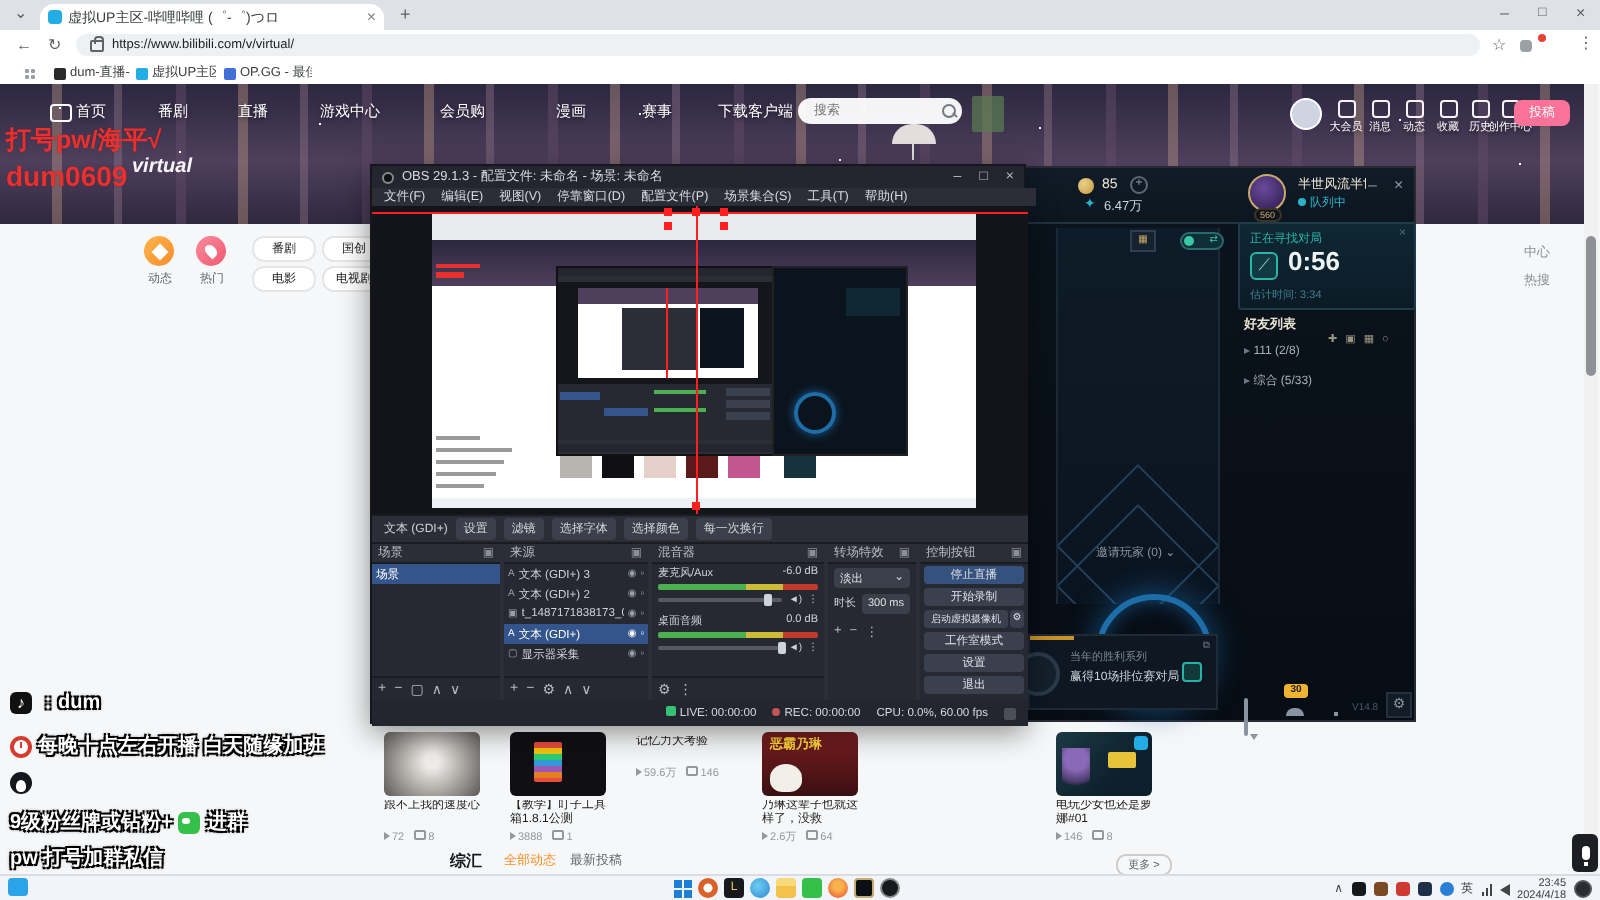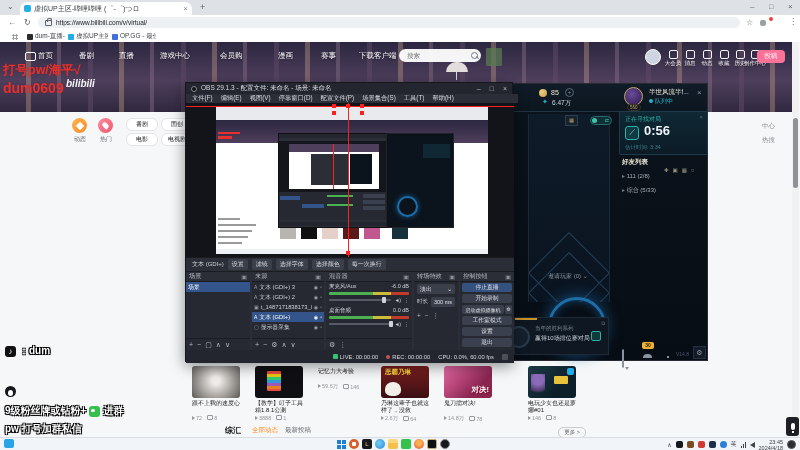--- a/index.html
+++ b/index.html
@@ -184,21 +184,21 @@
       </div>
   </div>
 
   <div class="page">
     <div class="banner">
 
       <div class="abs" style="left:486px;top:6px;width:16px;height:18px;background:#5a7a52;opacity:.75;border-radius:1px;"></div>
       <div class="abs" style="left:446px;top:20px;width:22px;height:10px;background:#f5f0ec;border-radius:11px 11px 0 0;opacity:.9;"></div>
       <div class="abs" style="left:456px;top:30px;width:1px;height:8px;background:#ddd;"></div>
 
-      <div class="abs" style="left:66px;top:36px;color:#fff;font-size:10px;font-weight:bold;font-style:italic;opacity:.95;">bilibili</div>
+      <div class="abs" style="left:66px;top:36px;color:#fff;font-size:10px;font-weight:bold;font-style:italic;opacity:.95;">virtual</div>
 
       <span class="abs" style="left:25px;top:10px;width:9px;height:7px;border:1px solid #fff;border-radius:2px;"></span>
       <span class="bnav" style="left:38px;">首页</span>
       <span class="bnav" style="left:79px;">番剧</span>
       <span class="bnav" style="left:119px;">直播</span>
       <span class="bnav" style="left:160px;">游戏中心</span>
       <span class="bnav" style="left:220px;">会员购</span>
       <span class="bnav" style="left:278px;">漫画</span>
       <span class="bnav" style="left:321px;">赛事</span>
       <span class="bnav" style="left:359px;">下载客户端</span>
@@ -262,30 +262,20 @@
     </div>
     <div class="vcard" style="left:381px;top:324px;">
       <div class="vthumb" style="background:linear-gradient(180deg,#7a1f1f,#3a0f12);">
         <div class="abs" style="left:4px;top:2px;color:#ffd73d;font-weight:bold;font-size:6.5px;">恶霸乃琳</div>
         <div class="abs" style="left:4px;top:16px;width:16px;height:14px;background:#f2efe9;border-radius:50% 50% 40% 40%;"></div>
       </div>
       <div class="vtitle">乃琳这辈子也就这样了，没救</div>
       <div class="vstats">
           <span><span class="tri"></span><span>2.6万</span></span>
           <span><span class="dm"></span><span>64</span></span>
-        </div>
-    </div>
-    <div class="vcard" style="left:444px;top:324px;">
-      <div class="vthumb" style="background:linear-gradient(135deg,#e86aa6,#8a2550 70%);">
-        <div class="abs" style="right:3px;bottom:3px;color:#fff;font-weight:bold;font-size:7.5px;text-shadow:1px 1px 0 #802;">对决!</div>
-      </div>
-      <div class="vtitle">鬼刀擂对决!</div>
-      <div class="vstats">
-          <span><span class="tri"></span><span>14.8万</span></span>
-          <span><span class="dm"></span><span>78</span></span>
         </div>
     </div>
     <div class="vcard" style="left:528px;top:324px;">
       <div class="vthumb" style="background:linear-gradient(135deg,#1c3a44,#0c1f2a 70%);">
         <div class="abs" style="left:3px;top:8px;width:14px;height:22px;background:radial-gradient(circle at 50% 25%,#8a6ab8 30%,#4a3a6a 65%,transparent 75%);"></div>
         <div class="abs" style="left:26px;top:10px;width:14px;height:8px;background:#e8c23a;border-radius:1px;"></div>
         <div class="abs" style="right:2px;top:2px;width:7px;height:7px;background:#23ade5;border-radius:2px;"></div>
       </div>
       <div class="vtitle">电玩少女也还是萝娜#01</div>
       <div class="vstats">
@@ -593,20 +583,24 @@
     <div class="abs" style="left:181px;top:262px;width:13px;height:13px;background:#131c26;border:1px solid #243240;box-sizing:border-box;font-size:7px;color:#8a93a0;text-align:center;line-height:11px;">⚙</div>
   </div>
 
   <div class="redtxt" style="left:3px;top:62px;font-size:12.5px;">打号pw/海平√</div>
   <div class="redtxt" style="left:3px;top:80px;font-size:14px;">dum0609</div>
 
   <div class="oline" style="left:5px;top:344px;">
     <span class="oi oi-tiktok">♪</span>
       <span>：dum</span>
   </div>
+  <div class="oline" style="left:5px;top:366px;">
+    <span class="oi oi-clock"></span>
+      <span>每晚十点左右开播 白天随缘加班</span>
+  </div>
   <div class="oline" style="left:5px;top:386px;">
     <span class="oi oi-qq"></span>
   </div>
   <div class="oline" style="left:5px;top:404px;">
     <span>9级粉丝牌或钻粉+</span>
       <span class="oi oi-wechat"></span>
       <span>进群</span>
   </div>
   <div class="oline" style="left:5px;top:422px;">
     <span>pw 打号加群私信</span>

